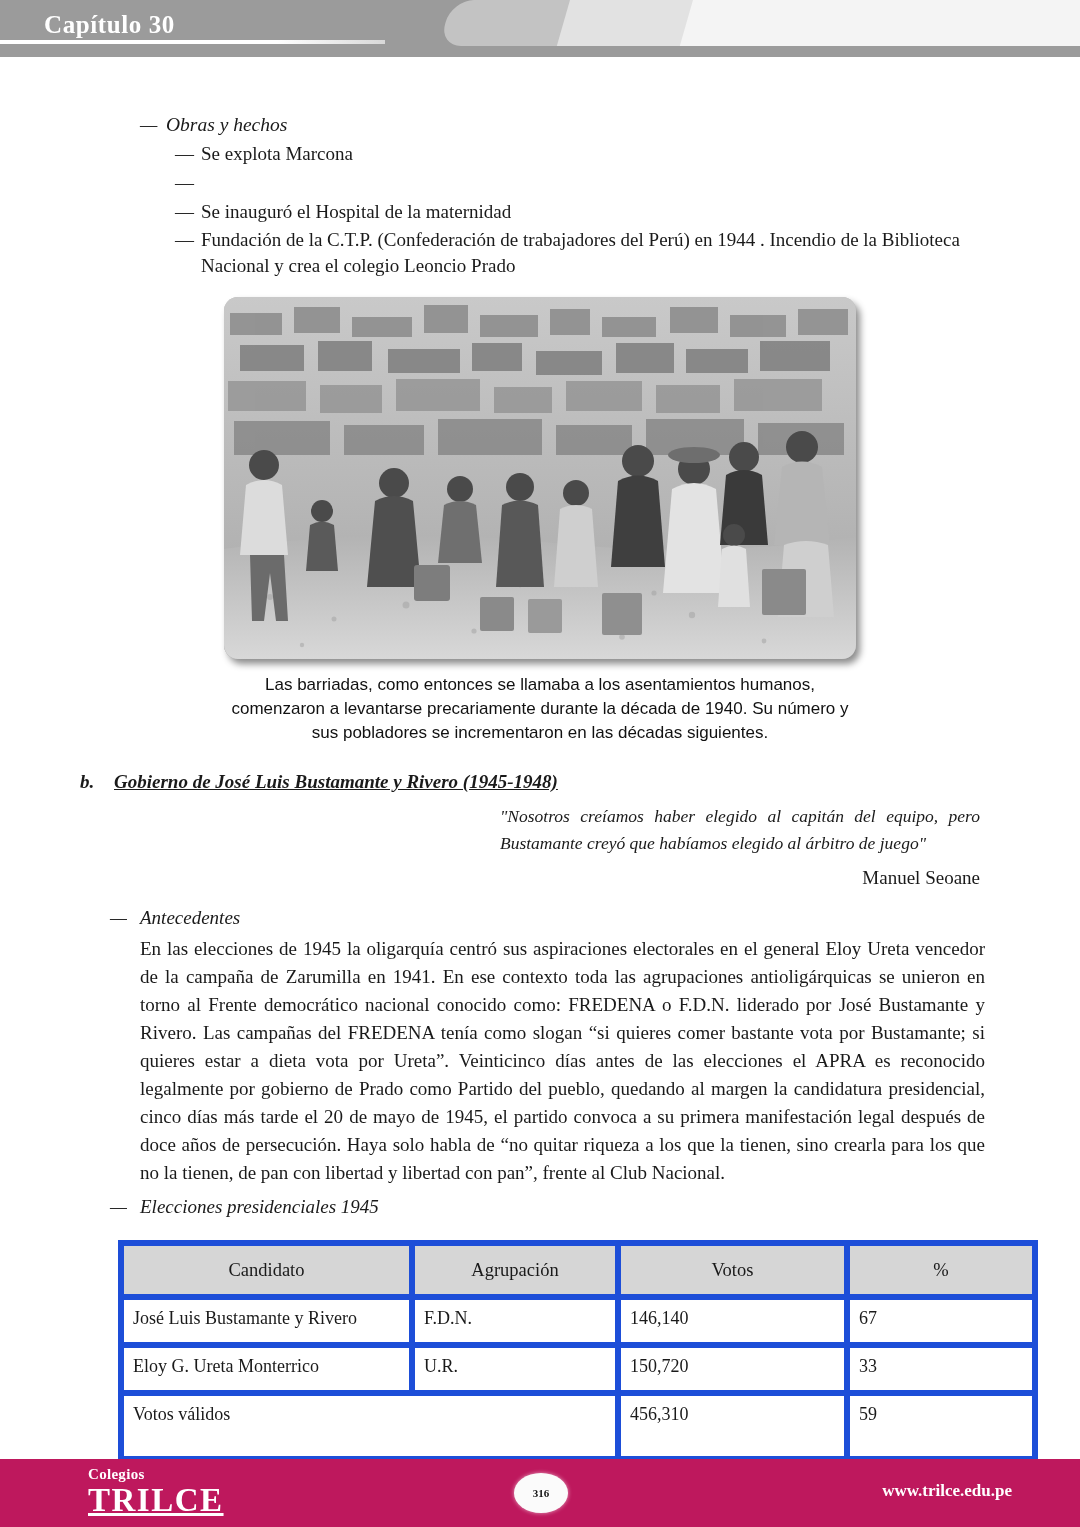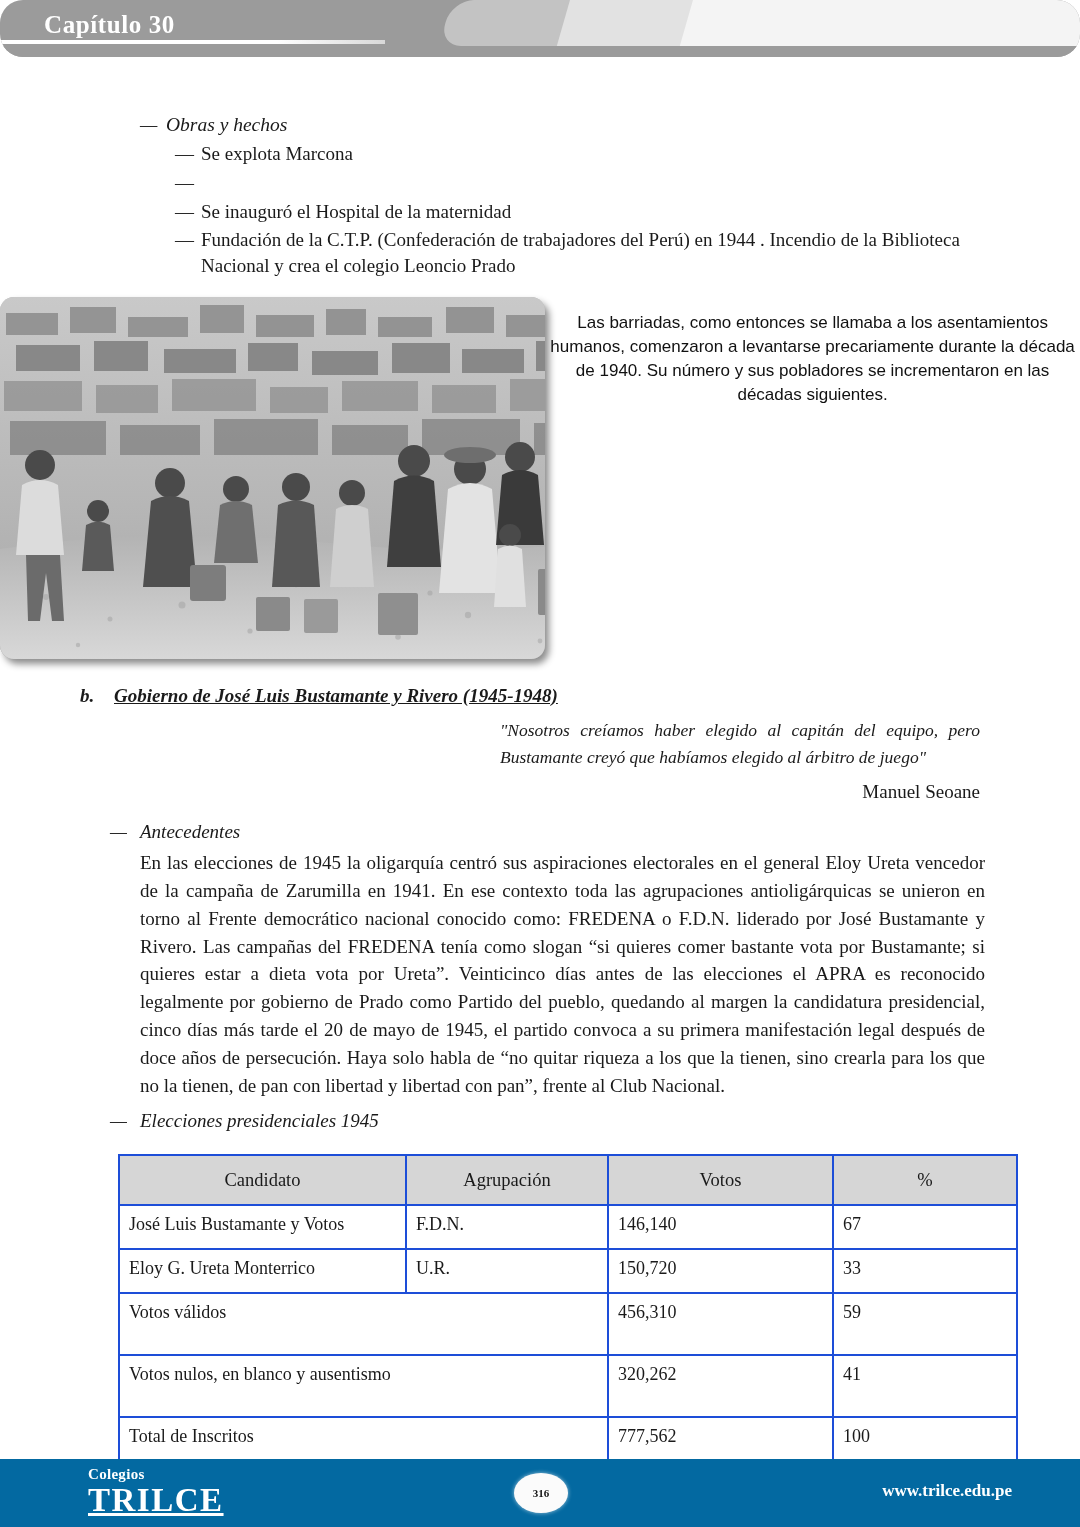--- a/index.html
+++ b/index.html
@@ -17,21 +17,20 @@
   }
 
   
   .page-header {
     position: absolute;
     top: 0; left: 0;
     width: 1080px;
     height: 57px;
     overflow: hidden;
     background: #9b9b9b;
-    border-radius: 23px;
   }
   .hdr-band {
     position: absolute;
     top: 0;
     height: 46px;
   }
   .hdr-band.b1 {
     left: 452px;
     width: 130px;
     background: #c3c3c3;
@@ -113,22 +112,22 @@
     margin-left: 175px;
     font-size: 19px;
     margin-top: 3px;
   }
   .lvl2 .txt { max-width: 800px; }
 
   
   .figure {
     margin-top: 18px;
     display: flex;
-    flex-direction: row;
-    align-items: flex-start;
+    flex-direction: column;
+    align-items: center;
   }
   .photo-frame {
     width: 632px;
     height: 362px;
     border-radius: 14px;
     overflow: hidden;
     box-shadow: 4px 5px 7px rgba(0,0,0,0.45);
     background: #b9b9b9;
     position: relative;
   }
@@ -187,21 +186,21 @@
 
   
   table.votes {
     margin: 22px 0 0 118px;
     border-collapse: collapse;
     width: 818px;
     font-size: 18px;
     table-layout: fixed;
   }
   table.votes th, table.votes td {
-    border: 2px solid #1d4ed8;
+    border: 6px solid #1d4ed8;
     padding: 8px 9px;
     vertical-align: top;
     font-weight: normal;
   }
   table.votes thead th {
     background: #d6d6d6;
     text-align: center;
     height: 32px;
     vertical-align: middle;
     font-size: 18.5px;
@@ -213,21 +212,21 @@
   .col-vot  { width: 205px; }
   .col-pct  { width: 164px; }
 
   
   .page-footer {
     position: absolute;
     left: 0;
     bottom: 0;
     width: 1080px;
     height: 68px;
-    background: #0369a1;
+    background: #be185d;
   }
   .footer-logo {
     position: absolute;
     left: 88px;
     top: 8px;
     color: #ffffff;
     font-family: "Liberation Serif", "DejaVu Serif", serif;
   }
   .footer-logo .l1 {
     font-size: 15px;
@@ -451,21 +450,21 @@
     <thead>
       <tr>
         <th class="col-cand">Candidato</th>
         <th class="col-agr">Agrupación</th>
         <th class="col-vot">Votos</th>
         <th class="col-pct">%</th>
       </tr>
     </thead>
     <tbody>
       <tr>
-        <td>José Luis Bustamante y Votos</td>
+        <td>José Luis Bustamante y Rivero</td>
         <td>F.D.N.</td>
         <td>146,140</td>
         <td>67</td>
       </tr>
       <tr>
         <td>Eloy G. Ureta Monterrico</td>
         <td>U.R.</td>
         <td>150,720</td>
         <td>33</td>
       </tr>

